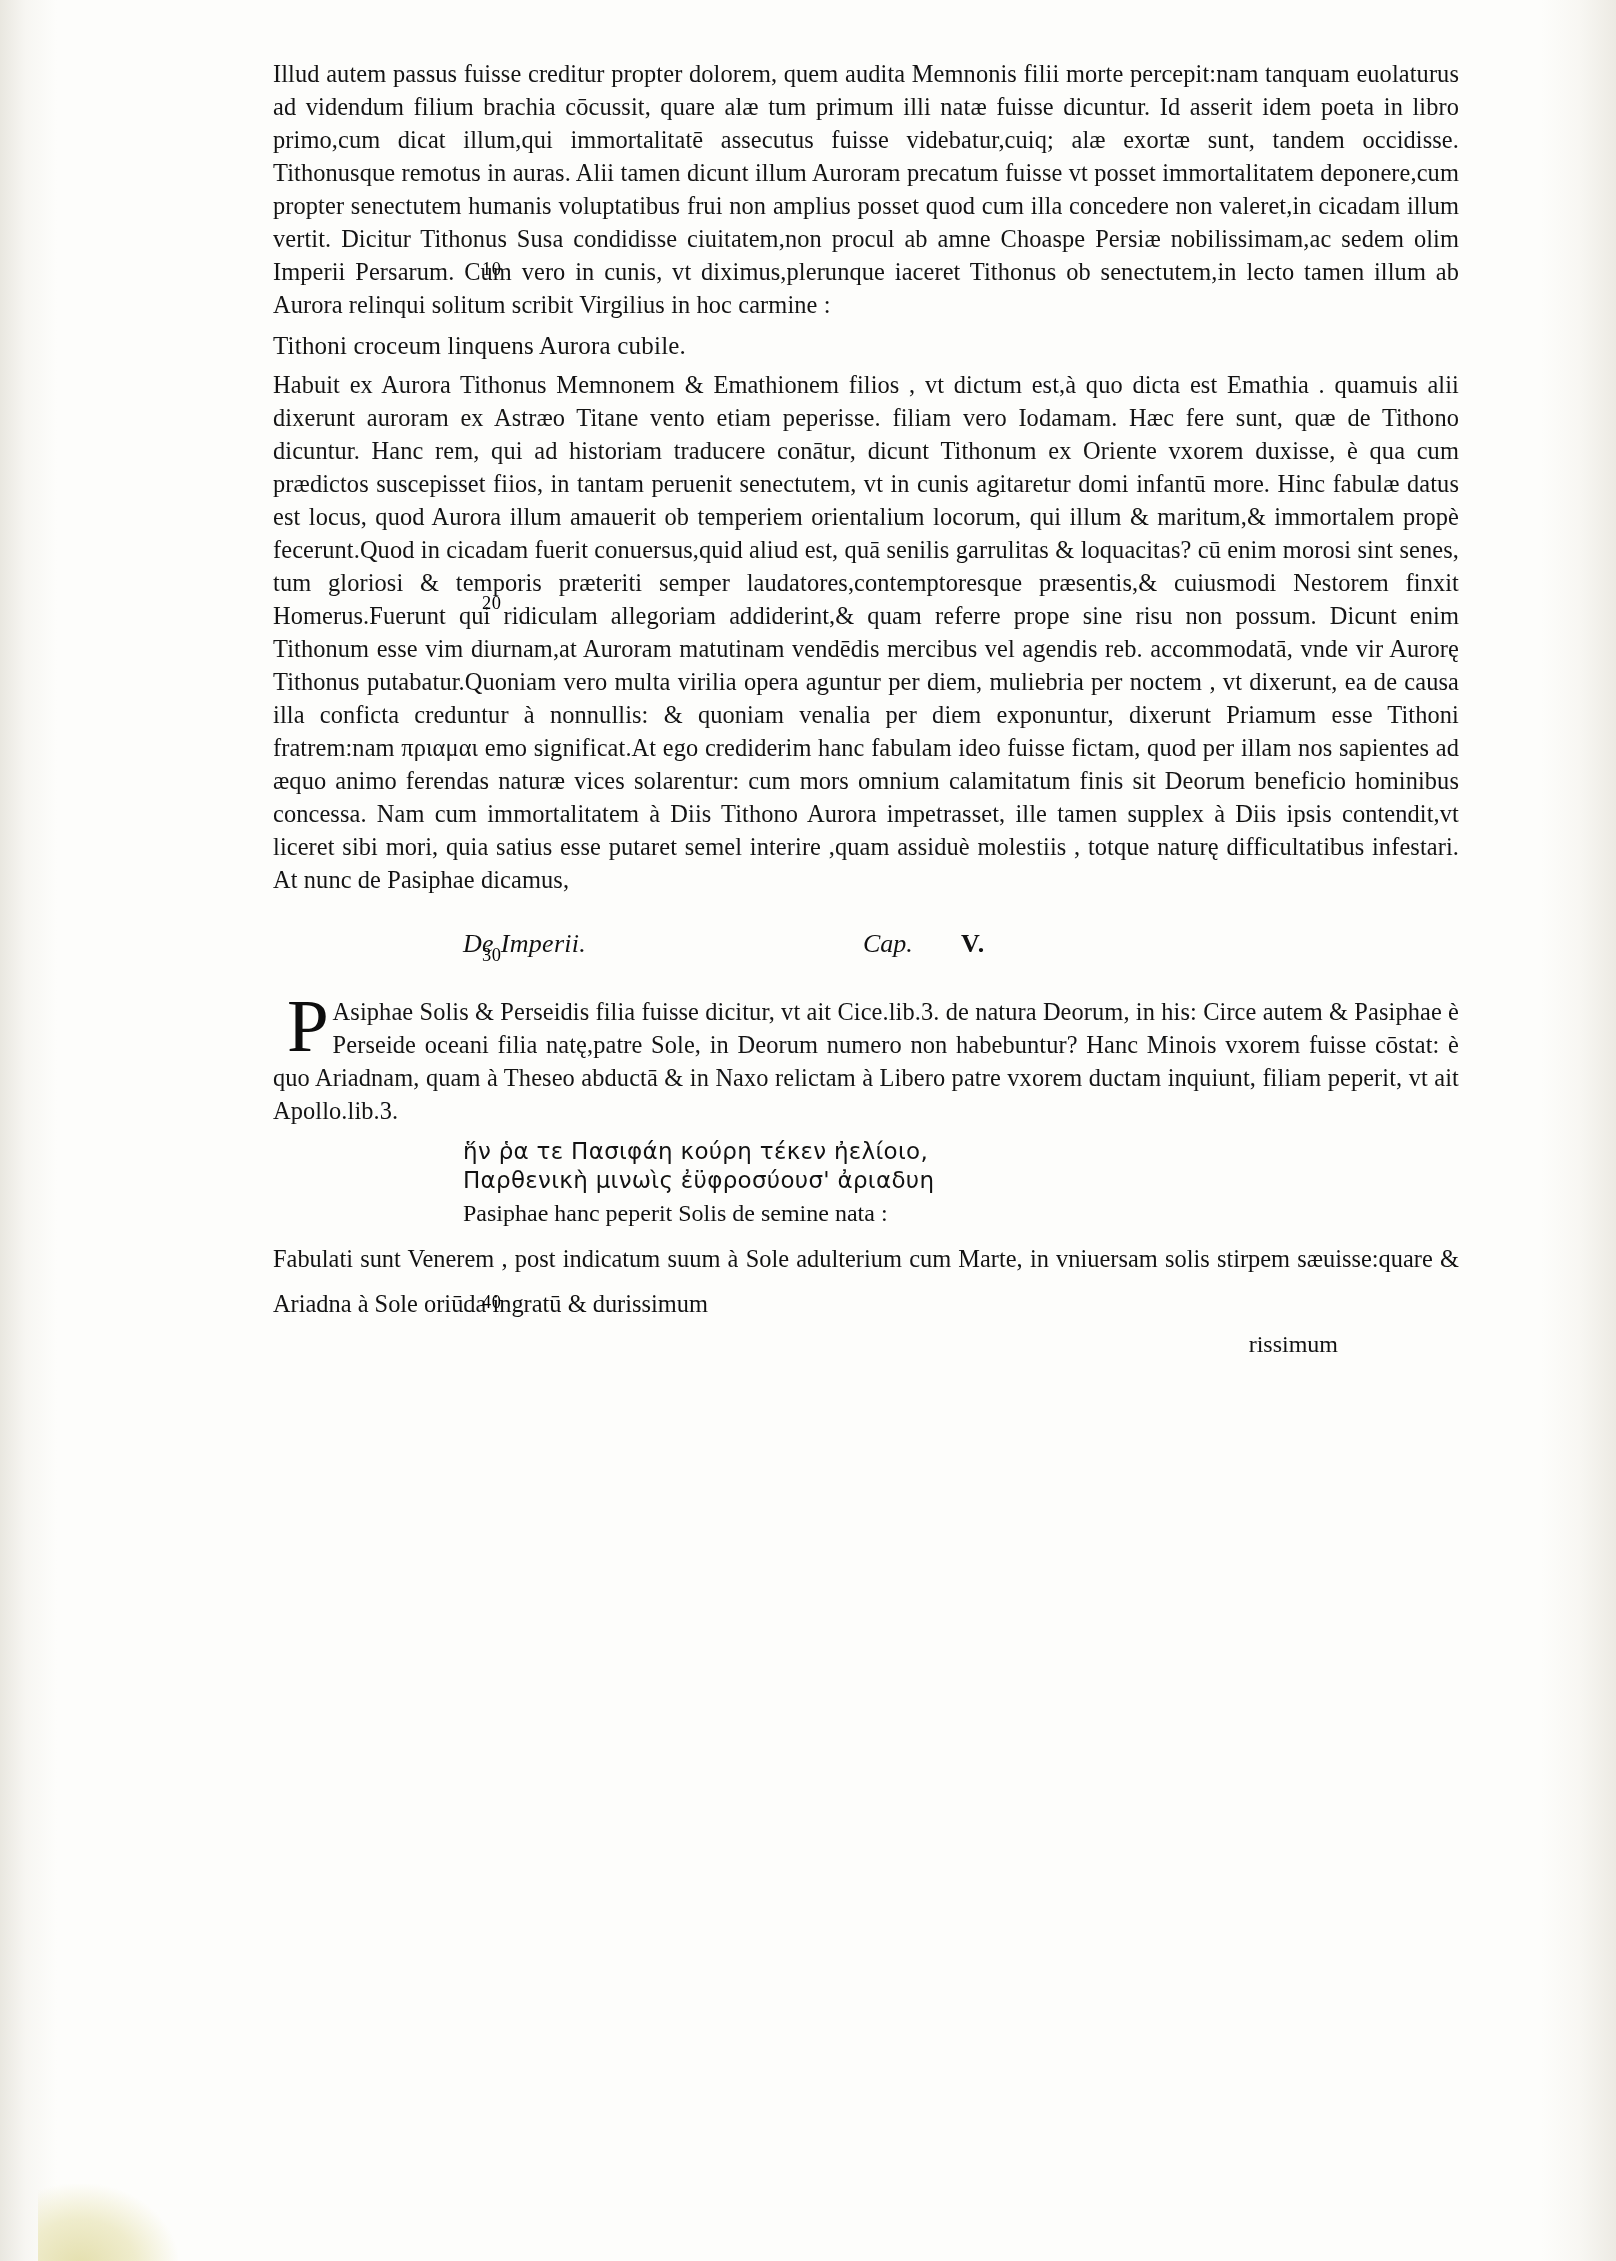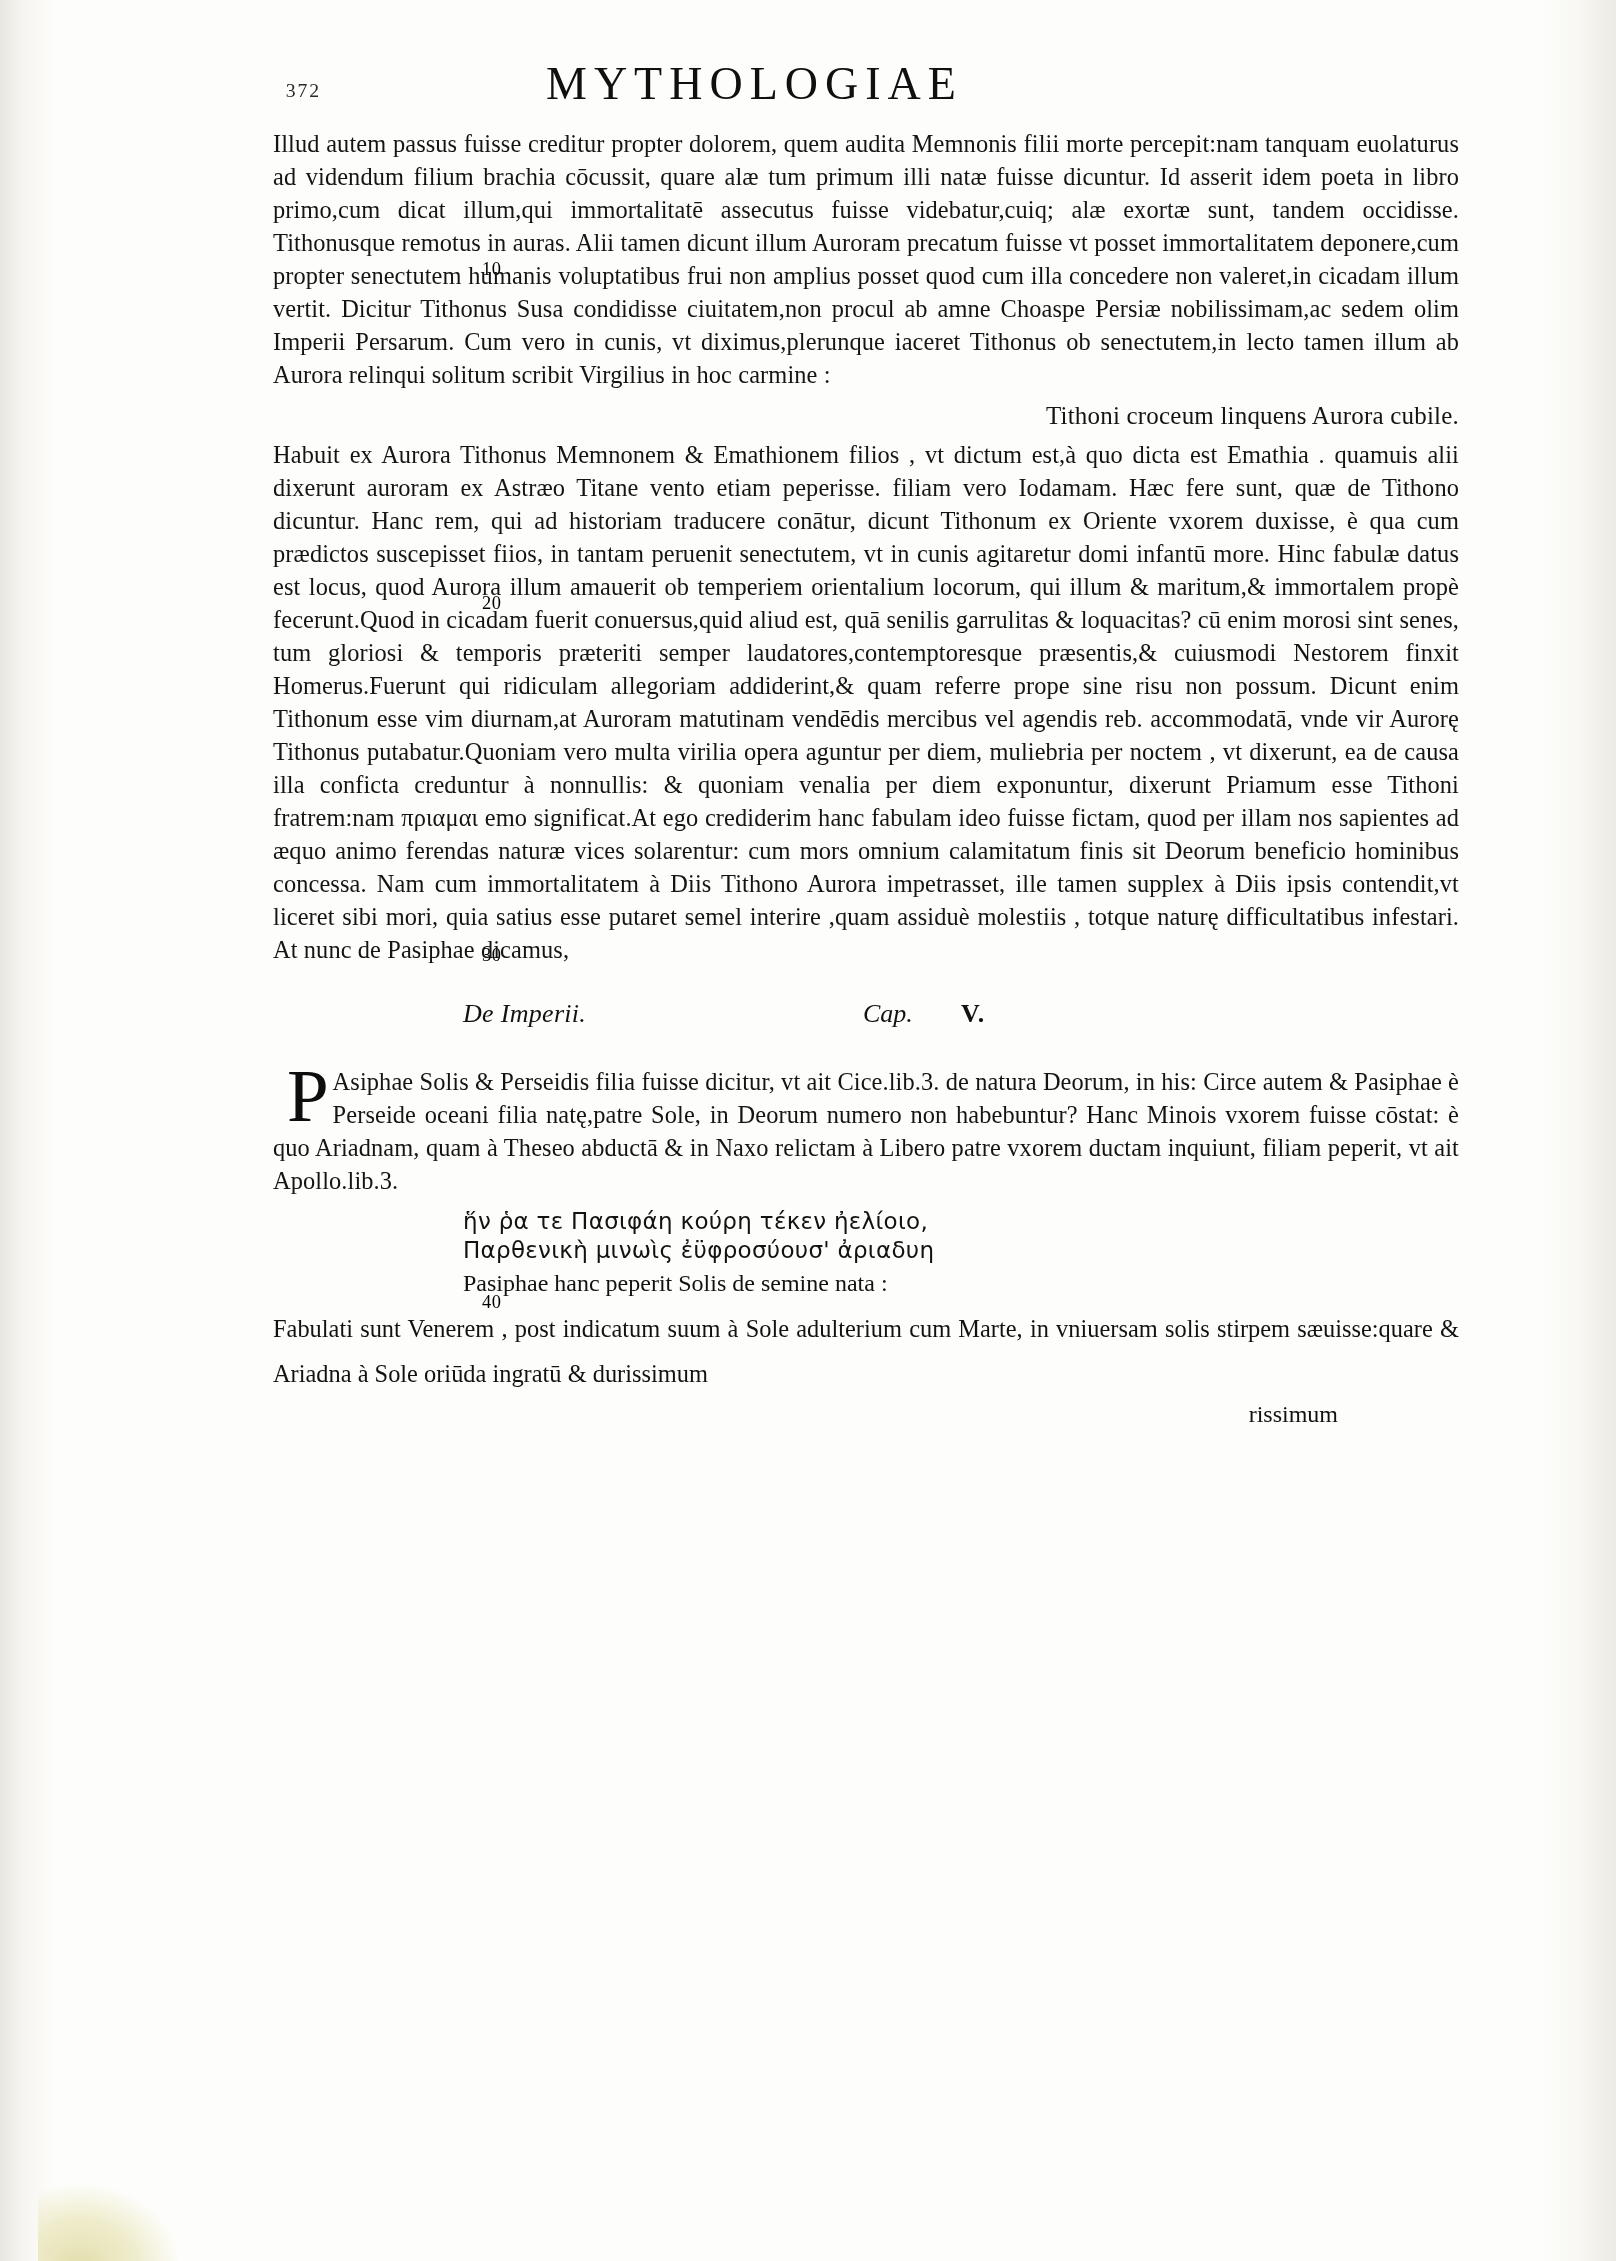--- a/index.html
+++ b/index.html
@@ -101,21 +101,21 @@
     height: 1903px;
   }
   .line-num {
     position: absolute;
     font-size: 18.4px;
     color: #000000;
     letter-spacing: 0.6px;
   }
 
   .verse {
-    text-align: right;
+    text-align: left;
     margin: 7.6px 0 6.3px 0;
     font-size: 25px;
     letter-spacing: 0.2px;
   }
 
   .chapter-head {
     margin: 33px 0 28px 0;
     position: relative;
     height: 38px;
   }
@@ -185,24 +185,20 @@
 </head>
 <body>
 
 <div class="page">
   <div class="page-edge-left"></div>
   <div class="page-edge-right"></div>
   <div class="corner-smudge"></div>
 
   <div class="content">
 
-    <div class="header-row">
-      <div class="folio">372</div>
-      <div class="running-title">MYTHOLOGIAE</div>
-    </div>
 
     <div class="line-numbers">
       <div class="line-num" style="top:202px;">10</div>
       <div class="line-num" style="top:536px;">20</div>
       <div class="line-num" style="top:888px;">30</div>
       <div class="line-num" style="top:1235px;">40</div>
     </div>
 
     <div class="body-text">
       <p>Illud autem passus fuisse creditur propter dolorem, quem audita Memnonis filii morte percepit:nam tanquam euolaturus ad videndum filium brachia cōcussit, quare alæ tum primum illi natæ fuisse dicuntur. Id asserit idem poeta in libro primo,cum dicat illum,qui immortalitatē assecutus fuisse videbatur,cuiq; alæ exortæ sunt, tandem occidisse. Tithonusque remotus in auras. Alii tamen dicunt illum Auroram precatum fuisse vt posset immortalitatem deponere,cum propter senectutem humanis voluptatibus frui non amplius posset quod cum illa concedere non valeret,in cicadam illum vertit. Dicitur Tithonus Susa condidisse ciuitatem,non procul ab amne Choaspe Persiæ nobilissimam,ac sedem olim Imperii Persarum. Cum vero in cunis, vt diximus,plerunque iaceret Tithonus ob senectutem,in lecto tamen illum ab Aurora relinqui solitum scribit Virgilius in hoc carmine :</p>

